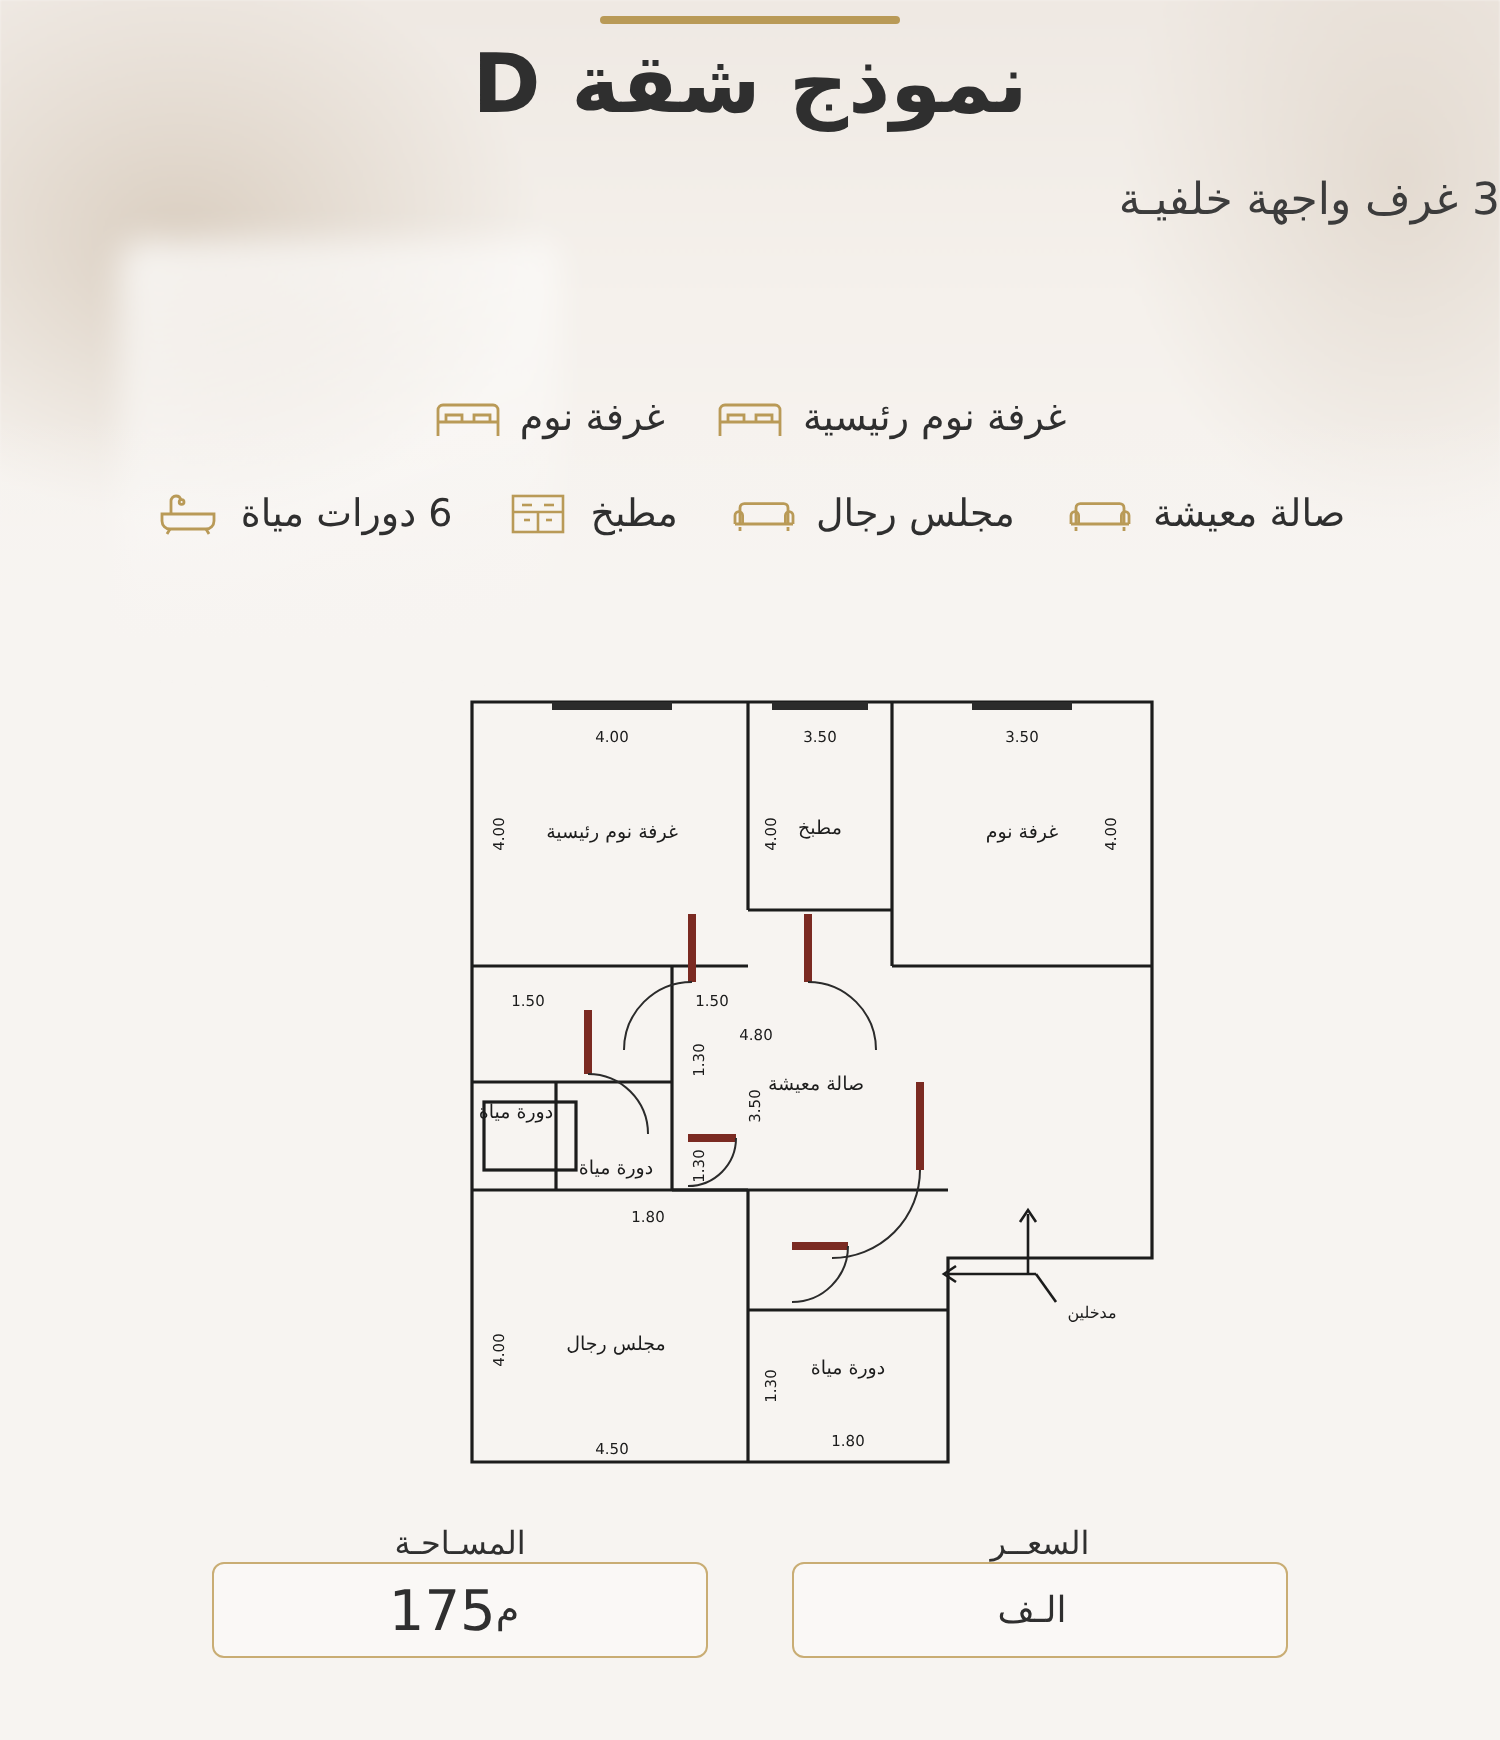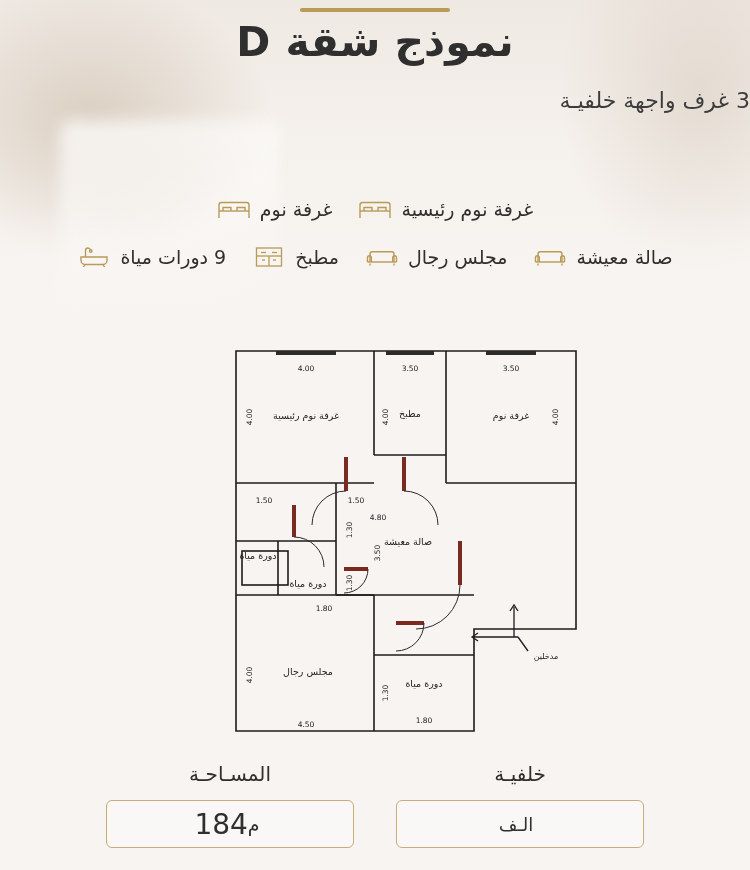--- a/index.html
+++ b/index.html
@@ -53,21 +53,21 @@
   .feat .ico{width:34px;height:26px;display:flex;align-items:center;justify-content:center;color:#b99a57;}
   .feat .ico svg{display:block;}
 
   
   .plan{position:absolute;left:228px;top:345px;width:356px;height:392px;}
   .plan svg{display:block;}
 
   
   .bottom{position:absolute;left:0;top:762px;width:750px;display:flex;flex-direction:row;justify-content:center;gap:42px;}
   .card{width:248px;text-align:center;}
-  .card .cap{font-size:20px;color:#2f2f2f;letter-spacing:4px;margin-bottom:14px;}
+  .card .cap{font-size:16px;color:#2f2f2f;letter-spacing:4px;margin-bottom:0;}
   .card .box{
     border:1px solid #c9ad74;border-radius:6px;background:rgba(255,255,255,.35);
     height:46px;display:flex;align-items:center;justify-content:center;
     font-size:28px;color:#2f2f2f;
   }
   .card .box .unit{font-size:19px;margin-right:6px;}
   .price .box{font-size:30px;}
   .price .box .kilo{font-size:18px;margin-right:8px;}
 </style>
 </head>
@@ -150,21 +150,21 @@
             <line x1="15" y1="11" x2="15" y2="21"></line>
             <line x1="7" y1="7.5" x2="12" y2="7.5"></line>
             <line x1="18" y1="7.5" x2="23" y2="7.5"></line>
             <line x1="8" y1="15" x2="11" y2="15"></line>
             <line x1="19" y1="15" x2="22" y2="15"></line>
           </svg>
         </span>
       </div>
 
       <div class="feat">
-        <span class="lbl">9 دورات مياة</span>
+        <span class="lbl">6 دورات مياة</span>
         <span class="ico">
           <svg width="32" height="24" viewBox="0 0 32 24" fill="none" stroke="#b99a57" stroke-width="1.4">
             <path d="M3 12h26v3.5c0 2.2-1.8 4-4 4H7c-2.2 0-4-1.8-4-4V12z"></path>
             <path d="M7 19.5l-1.5 2.5M25 19.5l1.5 2.5"></path>
             <path d="M7.5 12V5.5c0-1.4 1.1-2.5 2.5-2.5 1.2 0 2.2.8 2.4 2"></path>
             <circle cx="12.8" cy="6" r="1.2"></circle>
           </svg>
         </span>
       </div>
 
@@ -260,29 +260,29 @@
         <path d="M282 266 L286 260 L290 266"></path>
         <line x1="290" y1="292" x2="300" y2="306"></line>
       </g>
       <text x="318" y="314" fill="#1c1c1c" font-size="8" text-anchor="middle">مدخلين</text>
     </svg>
   </div>
 
   <div class="bottom">
 
     <div class="card price">
-      <div class="cap">خلفيـة</div>
+      <div class="cap">السعــر</div>
       <div class="box">
         <span class="kilo">الـف</span>
       </div>
     </div>
 
     <div class="card area">
       <div class="cap">المسـاحـة</div>
       <div class="box">
         <span class="unit">م</span>
-        <span>184</span>
+        <span>175</span>
       </div>
     </div>
 
   </div>
 
 </div>
 
 </body></html>

